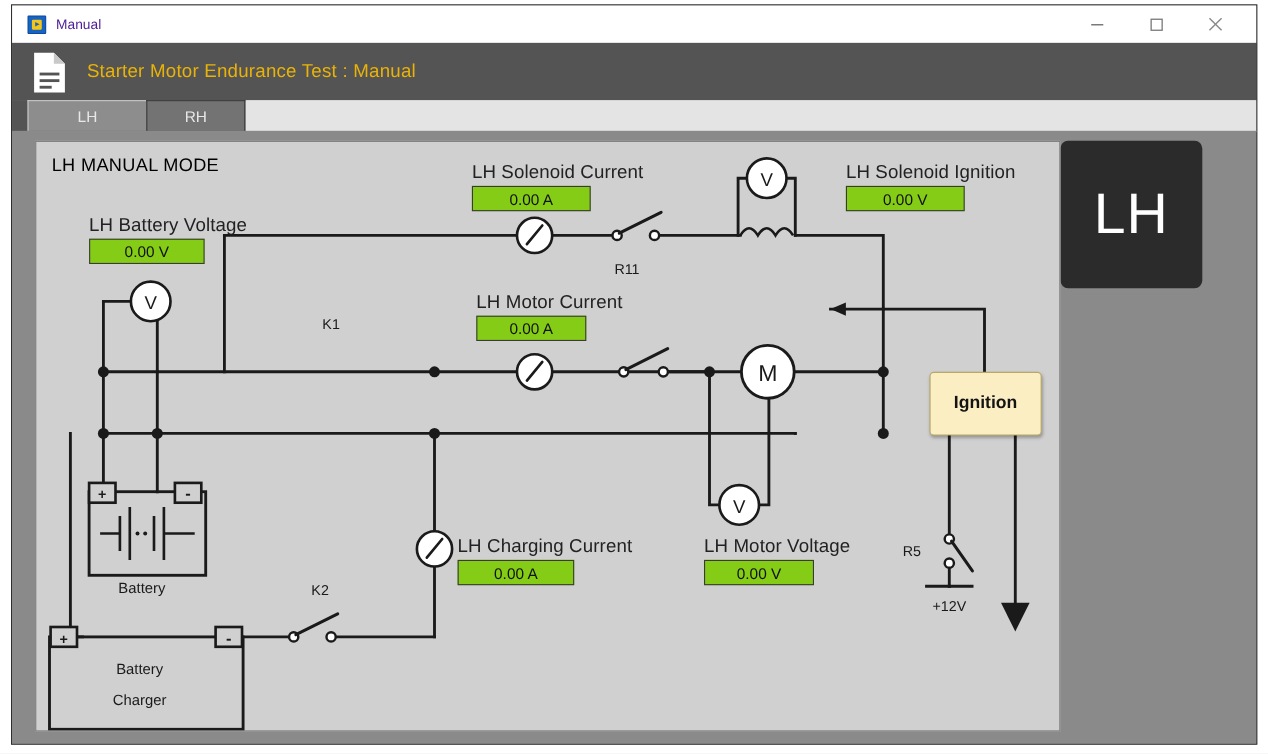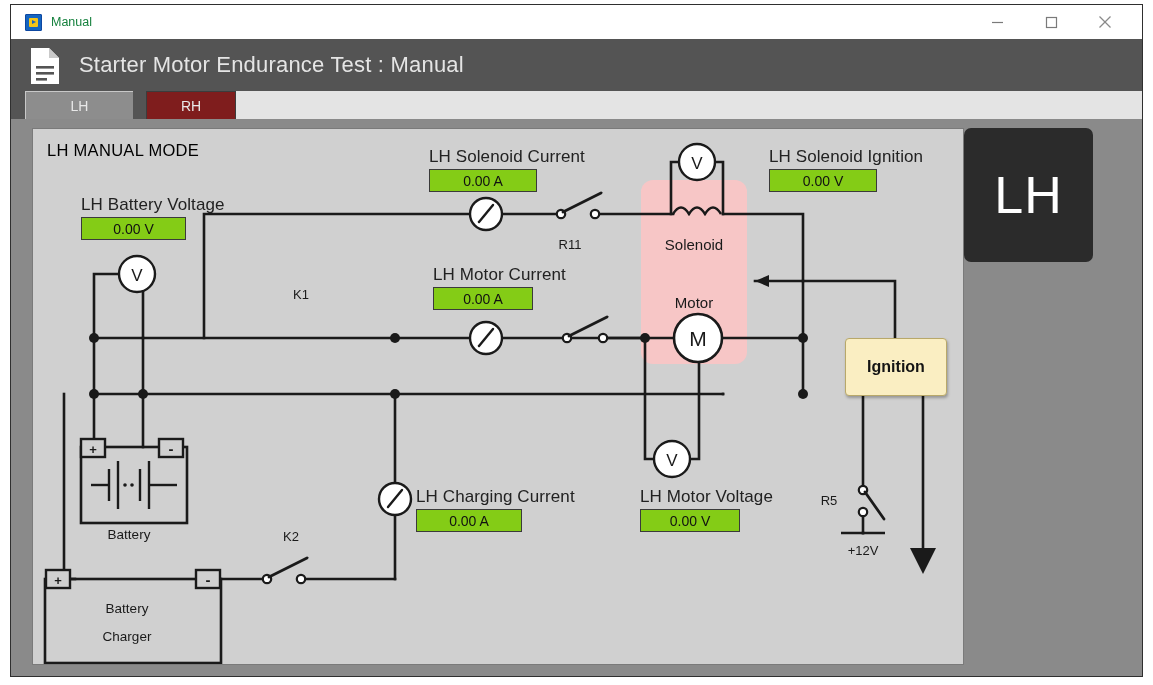--- a/index.html
+++ b/index.html
@@ -49,21 +49,21 @@
   }
   #app-icon::after {
     content: "";
     position: absolute; left: 6px; top: 5px;
     width: 0; height: 0;
     border-left: 4px solid #1565c0;
     border-top: 2.5px solid transparent;
     border-bottom: 2.5px solid transparent;
   }
   #window-title {
-    font-size: 12.5px; color: #15803d; white-space: nowrap;
+    font-size: 12.5px; color: #4c1d95; white-space: nowrap;
   }
   .wbtn {
     position: absolute; top: 0; height: 34px; width: 46px;
     display: flex; align-items: center; justify-content: center;
   }
   .wbtn svg { display: block; }
   #btn-min { right: 122px; }
   #btn-max { right: 68px; }
   #btn-close { right: 14px; }
 
@@ -73,21 +73,21 @@
     width: 100%; height: 52px;
     background: #545454;
   }
   #doc-icon {
     position: absolute; left: 16px; top: 7px;
     width: 36px; height: 40px;
   }
   #header-title {
     position: absolute; left: 68px; top: 0; height: 52px;
     display: flex; align-items: center;
-    color: #e5e5e5; font-size: 22px; letter-spacing: .2px;
+    color: #eab308; font-size: 17px; letter-spacing: .2px;
     white-space: nowrap;
   }
 
   
   #tabstrip {
     position: absolute; left: 0; top: 86px;
     width: 100%; height: 28px;
     background: #545454;
   }
   #tabstrip-fill {
@@ -102,22 +102,22 @@
     box-sizing: border-box;
     cursor: default;
   }
   #tab-lh {
     left: 14px; width: 108px;
     background: #8d8d8d;
     border-top: 1px solid #c8c8c8;
     border-left: 1px solid #c8c8c8;
   }
   #tab-rh {
-    left: 135px; width: 90px;
-    background: #7f1d1d;
+    left: 122px; width: 90px;
+    background: #737373;
     border-top: 1px solid #3c3c3c;
     border-left: 1px solid #3c3c3c;
     border-right: 1px solid #3c3c3c;
   }
 
   
   #content {
     position: absolute; left: 0; top: 114px;
     right: 0; bottom: 0;
     background: #8a8a8a;
@@ -251,24 +251,20 @@
     <div id="content">
 
       <div id="lh-badge">
         <span id="lh-badge-label">LH</span>
       </div>
 
       <div id="panel">
 
         <div id="panel-title">LH MANUAL MODE</div>
 
-        <div id="sm-block">
-          <div class="sm-text" id="sm-solenoid-text">Solenoid</div>
-          <div class="sm-text" id="sm-motor-text">Motor</div>
-        </div>
 
         <svg id="diagram" viewBox="0 0 932 537">
           <g stroke="#1a1a1a" stroke-width="2.6" fill="none" stroke-linecap="square">
 
             <path d="M171 209 L171 85 L438 85"></path>
 
             <path d="M468 85 L524 85"></path>
 
             <path d="M566 85 L640 85"></path>
 

